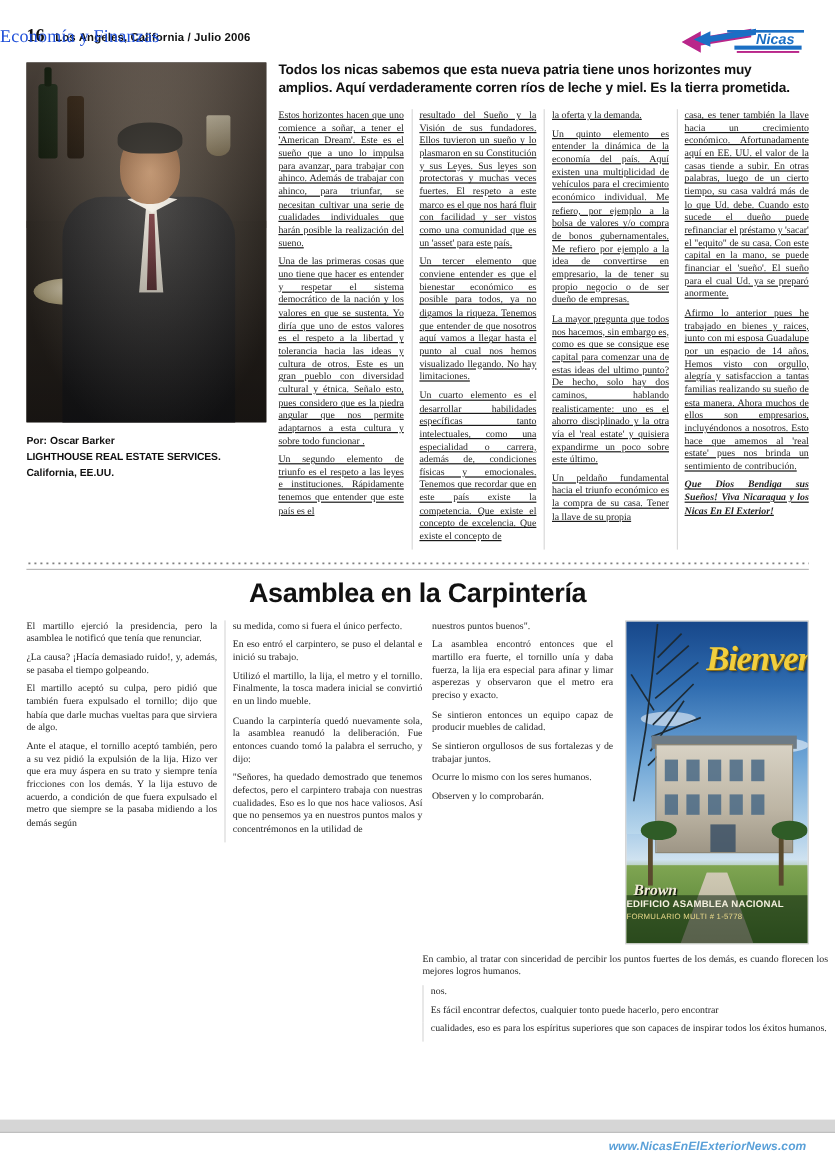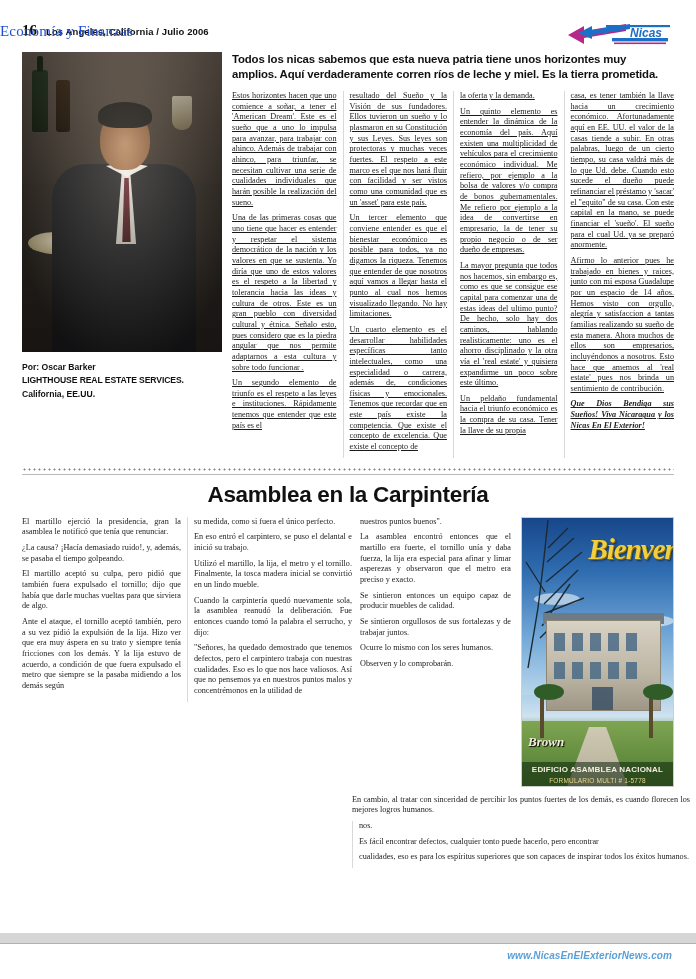--- a/index.html
+++ b/index.html
@@ -185,24 +185,24 @@
   .illus .palmtop {
     position:absolute; width:30px; height:16px; background:#2f5c27;
     border-radius:50%;
   }
   .illus .signature {
     position:absolute; left:6px; bottom:36px;
     font-family:"Liberation Serif", serif; font-style:italic; font-weight:bold;
     font-size:13px; color:#f0ead8; text-shadow:1px 1px 1px #000;
   }
   .illus .plaque {
-    position:absolute; left:0; right:0; bottom:0; height:24px;
+    position:absolute; left:0; right:0; bottom:0; height:40px;
     background:rgba(12,34,12,.55);
     font-family:"Liberation Sans", sans-serif; font-weight:bold;
-    font-size:8px; color:#f4f0df; text-align:center; line-height:11px;
+    font-size:8px; color:#f4f0df; text-align:left; line-height:11px;
     padding-top:2px; letter-spacing:.2px;
   }
   .plaque .sub { font-size:6.5px; font-weight:normal; color:#e9d98a; }
 
   .cols2 { display:grid; grid-template-columns:1fr 1fr; }
   .cols3b { display:grid; grid-template-columns:repeat(1,1fr); margin-top:8px; }
 
   
   .footer {
     position:absolute; left:0; right:0; bottom:0; height:46px;
@@ -296,21 +296,21 @@
 
   <div class="divider-dots"></div>
   <div class="rule-thin"></div>
 
   <h2 class="headline2">Asamblea en la Carpintería</h2>
 
   <div class="a2">
     <div class="a2-left">
       <div class="cols2">
         <div class="col">
-          <p>El martillo ejerció la presidencia, gran la asamblea le notificó que tenía que renunciar.</p>
+          <p>El martillo ejerció la presidencia, pero la asamblea le notificó que tenía que renunciar.</p>
           <p>¿La causa? ¡Hacía demasiado ruido!, y, además, se pasaba el tiempo golpeando.</p>
           <p>El martillo aceptó su culpa, pero pidió que también fuera expulsado el tornillo; dijo que había que darle muchas vueltas para que sirviera de algo.</p>
           <p>Ante el ataque, el tornillo aceptó también, pero a su vez pidió la expulsión de la lija. Hizo ver que era muy áspera en su trato y siempre tenía fricciones con los demás. Y la lija estuvo de acuerdo, a condición de que fuera expulsado el metro que siempre se la pasaba midiendo a los demás según</p>
         </div>
         <div class="col">
           <p>su medida, como si fuera el único perfecto.</p>
           <p>En eso entró el carpintero, se puso el delantal e inició su trabajo.</p>
           <p>Utilizó el martillo, la lija, el metro y el tornillo. Finalmente, la tosca madera inicial se convirtió en un lindo mueble.</p>
           <p>Cuando la carpintería quedó nuevamente sola, la asamblea reanudó la deliberación. Fue entonces cuando tomó la palabra el serrucho, y dijo:</p>
           <p>"Señores, ha quedado demostrado que tenemos defectos, pero el carpintero trabaja con nuestras cualidades. Eso es lo que nos hace valiosos. Así que no pensemos ya en nuestros puntos malos y concentrémonos en la utilidad de</p>

